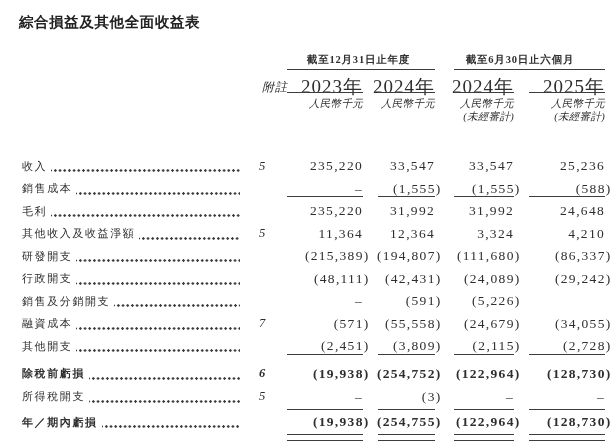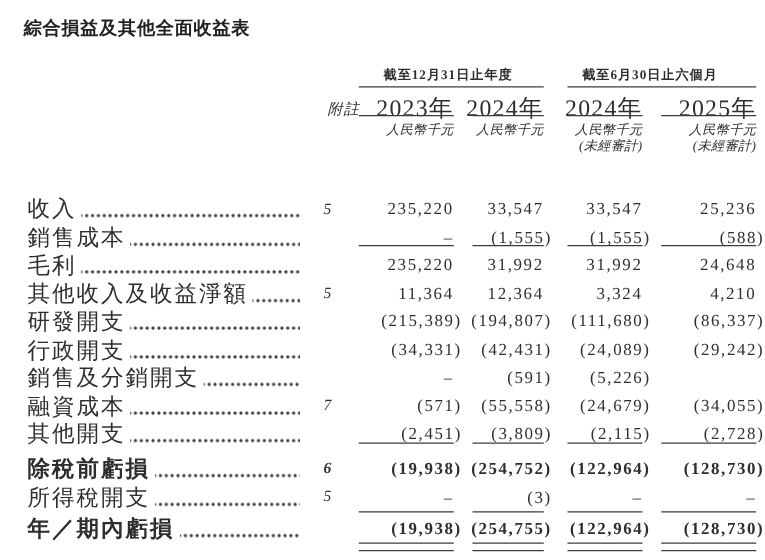--- a/index.html
+++ b/index.html
@@ -26,21 +26,21 @@
   .ggrid{
     position:absolute;left:22px;width:583px;
     display:grid;
     grid-template-columns:260px 153px 170px;
     align-items:center;
   }
   .cell{white-space:nowrap;}
   .num{text-align:right;font-size:13.5px;letter-spacing:1.3px;}
   .num.hang{transform:translateX(6.5px);}
   .notecell{text-align:center;font-style:italic;font-size:12.5px;}
-  .labelcell{display:flex;align-items:center;font-size:18px;letter-spacing:1.6px;align-self:stretch;font-family:Liberation Serif, serif;}
+  .labelcell{display:flex;align-items:center;font-size:11px;letter-spacing:1.6px;align-self:stretch;font-family:Liberation Serif, serif;}
   .labeltext{white-space:nowrap;}
   .dots{
     flex:1;align-self:stretch;margin-left:4px;margin-right:2px;
     background-image:radial-gradient(circle,#3d3d3d 1.05px,transparent 1.45px);
     background-size:4.7px 3px;background-repeat:repeat-x;
     background-position:left 2px bottom 5px;
   }
   .row{height:22px;}
   .bold{font-weight:bold;}
   .grouphead{text-align:center;font-weight:bold;font-size:10.5px;letter-spacing:0.8px;}
@@ -174,21 +174,21 @@
     <div class="cell num hang">(111,680)</div>
     <div class="cell num hang">(86,337)</div>
   </div>
 
   <div class="grid row" style="top:267.5px;">
     <div class="cell labelcell">
         <span class="labeltext">行政開支</span>
         <span class="dots"></span>
       </div>
     <div class="cell notecell"></div>
-    <div class="cell num hang">(34,331)</div>
+    <div class="cell num hang">(48,111)</div>
     <div class="cell num hang">(42,431)</div>
     <div class="cell num hang">(24,089)</div>
     <div class="cell num hang">(29,242)</div>
   </div>
 
   <div class="grid row" style="top:290px;">
     <div class="cell labelcell">
         <span class="labeltext">銷售及分銷開支</span>
         <span class="dots"></span>
       </div>

